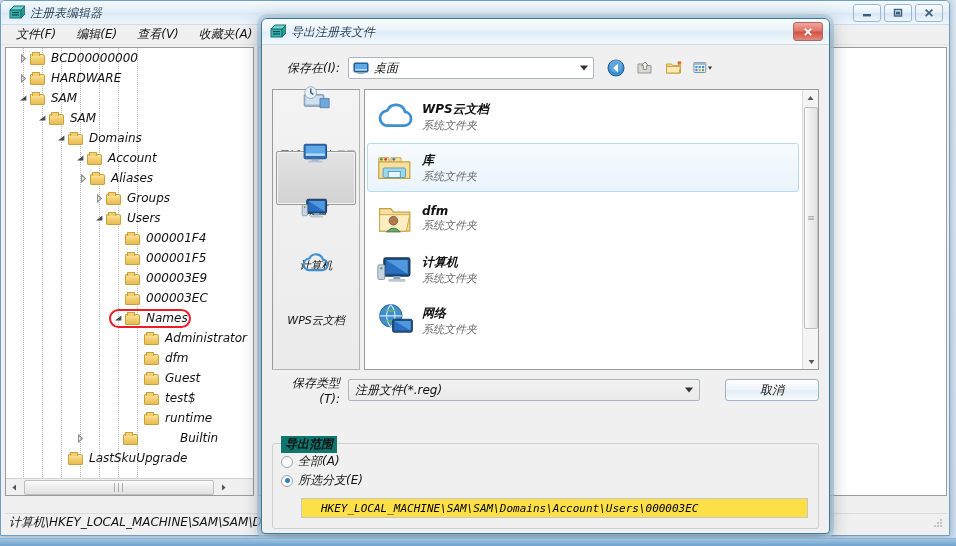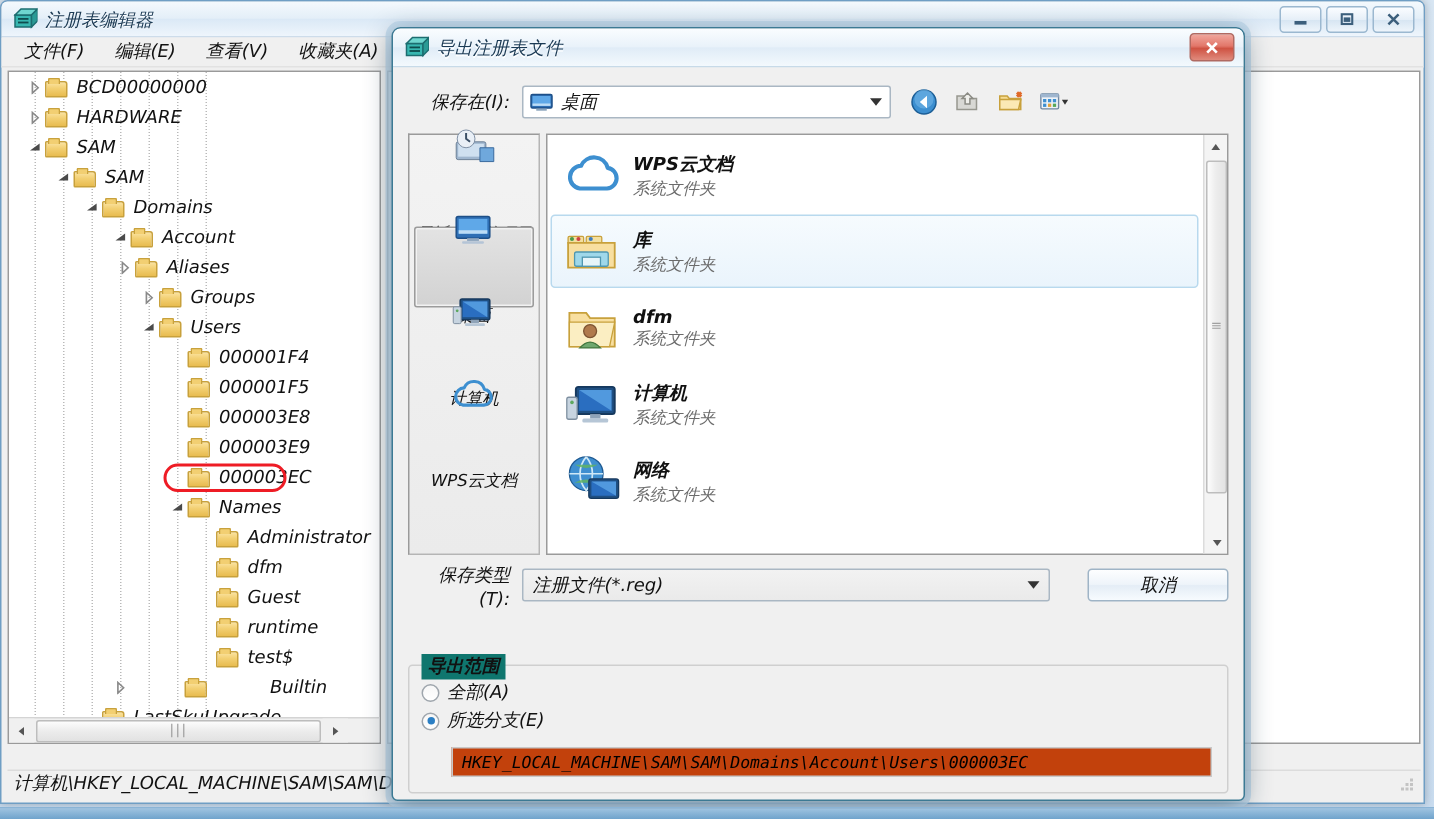--- a/index.html
+++ b/index.html
@@ -286,22 +286,22 @@
     width:12px; height:12px; border-radius:50%; margin-right:5px; flex:0 0 auto;
     background:linear-gradient(180deg,#f7f7f7 0%,#ffffff 100%);
     border:1px solid #9fa6ad; position:relative;
   }
   .radio.on:after {
     content:''; position:absolute; left:2.5px; top:2.5px; width:5px; height:5px;
     border-radius:50%; background:#2b7fc4;
   }
   .pathbox {
     position:absolute; left:28px; right:10px; top:54px; height:20px;
-    background:#c2410c; border:1px solid #c8c8c8;
-    display:flex; align-items:center; padding-left:6px;
+    background:#fde047; border:1px solid #c8c8c8;
+    display:flex; align-items:center; padding-left:19px;
   }
 </style>
 </head>
 <body>
 
 <div id="root">
 
   <div class="desktop-bg"></div>
 
   <div class="regwin">
@@ -466,27 +466,20 @@
             <span class="folder">
               <i></i>
             </span>
             <span class="tlabel">000001F5</span>
           </div>
           <div class="tnode" style="padding-left: 107px;">
             <span class="exp none"></span>
             <span class="folder">
               <i></i>
             </span>
-            <span class="tlabel">000003E8</span>
-          </div>
-          <div class="tnode" style="padding-left: 107px;">
-            <span class="exp none"></span>
-            <span class="folder">
-              <i></i>
-            </span>
             <span class="tlabel">000003E9</span>
           </div>
           <div class="tnode" style="padding-left: 107px;">
             <span class="exp none"></span>
             <span class="folder">
               <i></i>
             </span>
             <span class="tlabel">000003EC</span>
           </div>
           <div class="redcircle" style="left: 103px; top: 261px; width: 82px; height: 19px; border-color: rgb(238, 28, 37);"></div>
@@ -520,28 +513,28 @@
             <span class="folder">
               <i></i>
             </span>
             <span class="tlabel">Guest</span>
           </div>
           <div class="tnode" style="padding-left: 126px;">
             <span class="exp none"></span>
             <span class="folder">
               <i></i>
             </span>
+            <span class="tlabel">test$</span>
+          </div>
+          <div class="tnode" style="padding-left: 126px;">
+            <span class="exp none"></span>
+            <span class="folder">
+              <i></i>
+            </span>
             <span class="tlabel">runtime</span>
-          </div>
-          <div class="tnode" style="padding-left: 126px;">
-            <span class="exp none"></span>
-            <span class="folder">
-              <i></i>
-            </span>
-            <span class="tlabel">test$</span>
           </div>
           <div class="tnode" style="padding-left: 69px; gap: 36px;">
             <span class="exp">
               <svg width="9" height="9" viewBox="0 0 9 9">
                 <path d="M2.6 1 L6.4 4.5 L2.6 8 Z" fill="none" stroke="#8a8a8a" stroke-width="1.1"></path>
               </svg>
             </span>
             <span class="folder">
               <i></i>
             </span>

